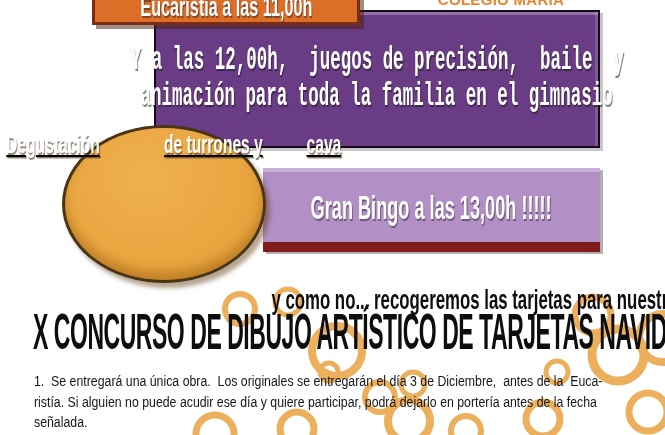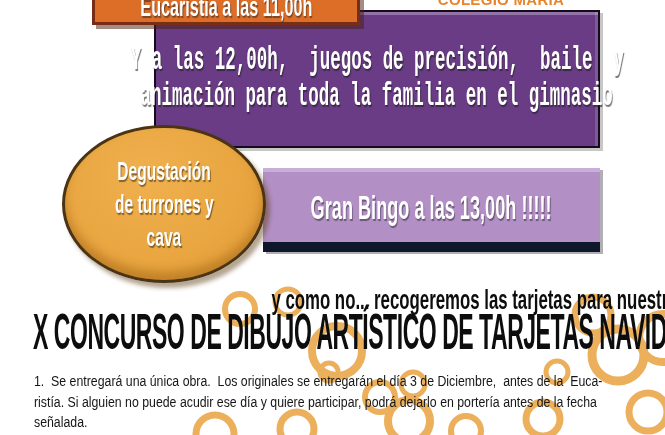--- a/index.html
+++ b/index.html
@@ -36,35 +36,35 @@
     box-shadow:inset 0 3px 0 rgba(255,255,255,.28),inset -3px 0 0 rgba(255,255,255,.15),3px 3px 0 rgba(30,30,30,.25);
     display:flex;flex-direction:column;align-items:center;justify-content:center;font-family:Liberation Mono, monospace;
   }
   .t-noon{font-size:33px;line-height:36px;transform:scaleX(.53);color:#fff;
     text-shadow:1.5px 1.5px 1px rgba(30,30,30,.6);}
 
   
   .box-bingo{
     position:absolute;left:263px;top:168px;width:337px;height:84px;z-index:2;
     box-sizing:border-box;background:#B28FC4;
-    border-top:4px solid #C9AEDC;border-bottom:10px solid #0f172a;
+    border-top:4px solid #C9AEDC;border-bottom:10px solid #7f1d1d;
     box-shadow:3px 2px 0 rgba(100,95,105,.5);
     display:flex;align-items:center;justify-content:center;
   }
   .t-bingo{font-size:33px;line-height:33px;transform:scaleX(.55);color:#fff;
     text-shadow:1.5px 1.5px 1px rgba(60,50,70,.6);}
 
   
   .ellipse{
     position:absolute;left:62px;top:125px;width:204px;height:158px;z-index:4;
     box-sizing:border-box;border-radius:50%;
     background:radial-gradient(ellipse at 42% 32%, #EFB04E 0%, #E9A641 55%, #DE9833 100%);
     border:3px solid #4a3414;
     box-shadow:inset 0 -8px 10px rgba(150,90,15,.45),4px 5px 4px rgba(90,55,10,.45);
-    display:flex;flex-direction:column;align-items:center;justify-content:center;
+    display:flex;justify-content:center;text-decoration:underline;
   }
   .t-ell{font-size:26px;line-height:33px;transform:scaleX(.60);color:#fff;
     text-shadow:1.5px 1.5px 1px rgba(70,50,20,.6);}
 
   
   .intro{position:absolute;left:0;top:287px;width:655px;z-index:1;text-align:right;}
   .t-intro{font-size:28px;line-height:26px;transform:scaleX(.60);transform-origin:right center;color:#0d0d0d;}
   .title{position:absolute;left:33px;top:307px;z-index:1;}
   .t-title{font-size:50px;line-height:50px;letter-spacing:-1px;transform:scaleX(.46);transform-origin:left center;color:#0d0d0d;}
 

